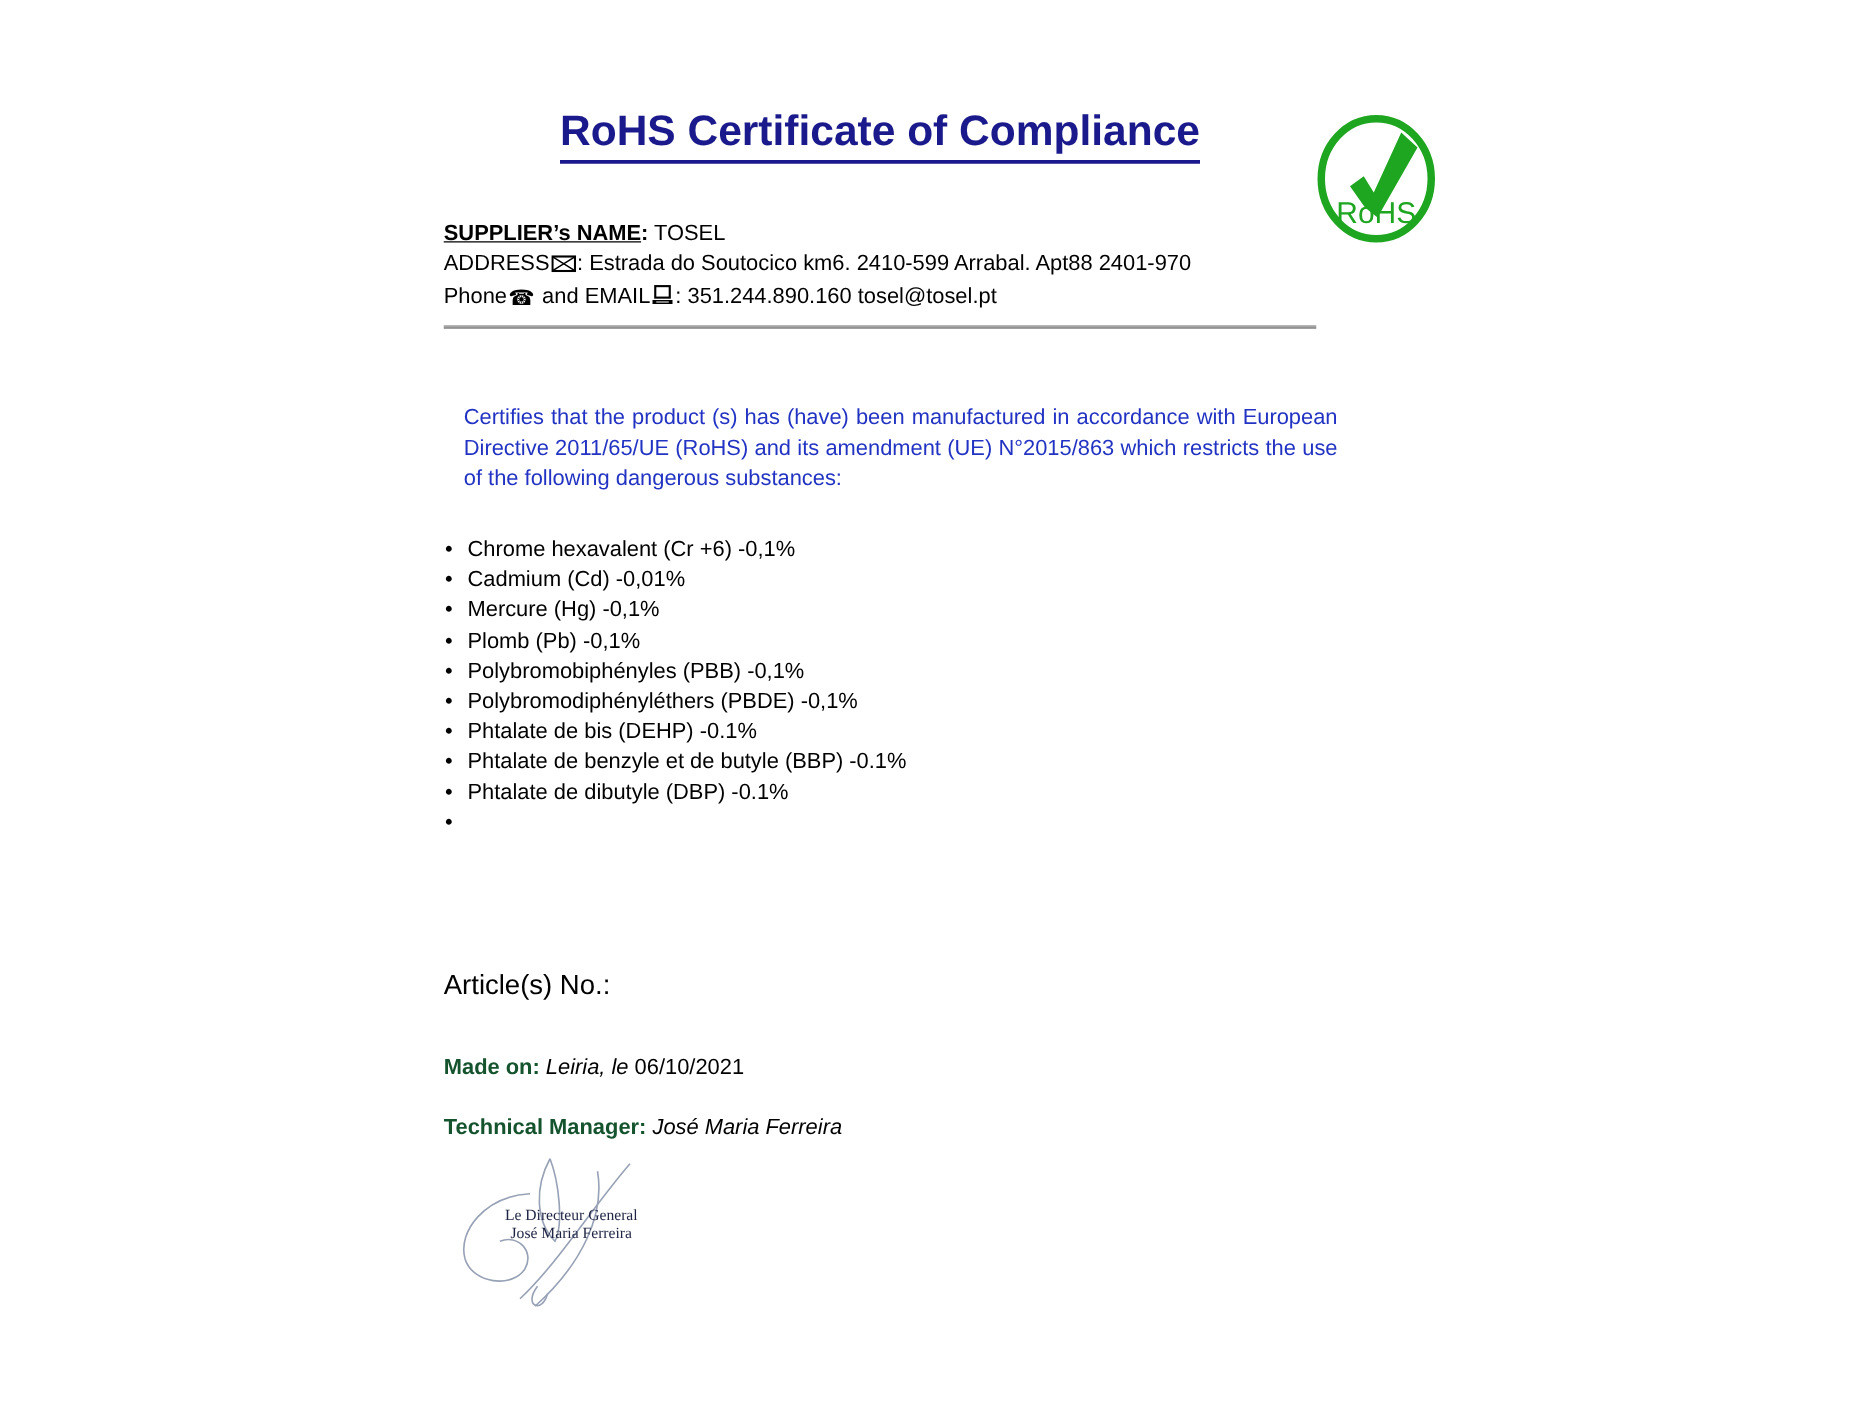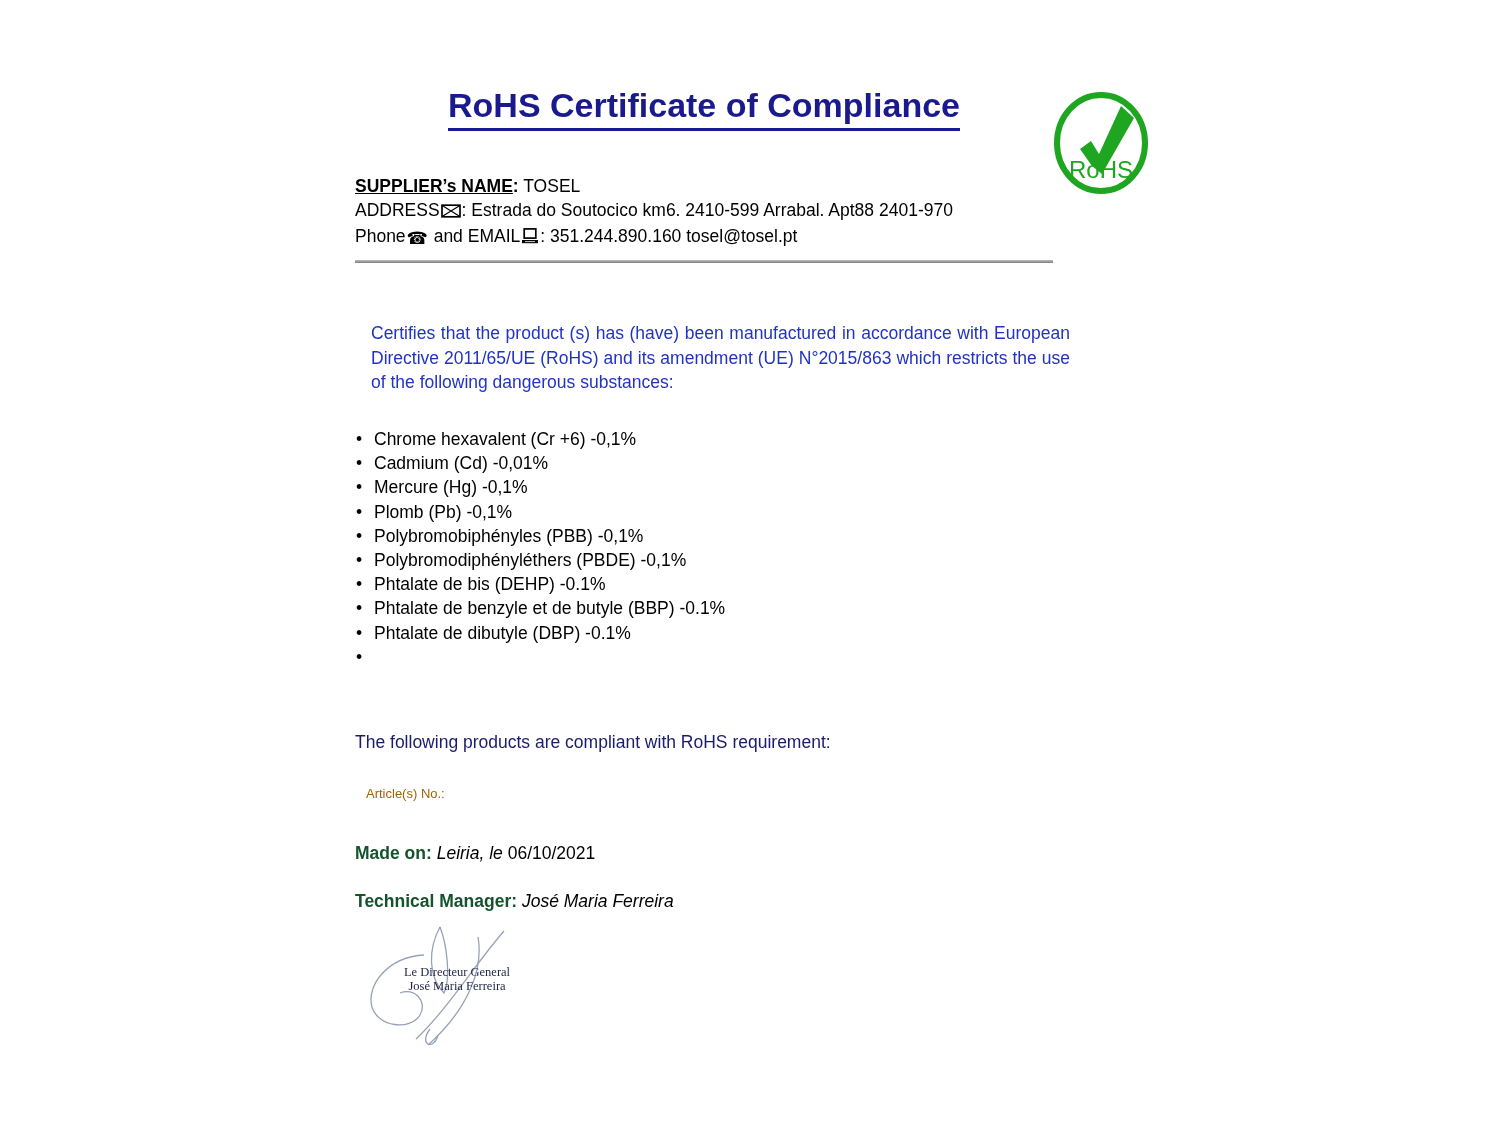--- a/index.html
+++ b/index.html
@@ -35,21 +35,21 @@
     position:absolute;left:355px;top:305px;width:699px;margin:16px;
     font-size:17.5px;line-height:24.6px;color:#2233c4;text-align:justify;
   }
   
   .substances{position:absolute;left:356px;top:427px;margin:0;padding:0;list-style:none;
               font-size:17.5px;line-height:24.2px;color:#000;}
   .substances li{display:flex;}
   .substances .dot{width:18px;flex:0 0 18px;}
   
   .products-line{position:absolute;left:355px;top:732px;margin:0;font-size:17.5px;color:#1b1b6e;}
-  .article-line{position:absolute;left:355px;top:775px;margin:11px;font-size:13px;color:#a16207;}
+  .article-line{position:absolute;left:355px;top:775px;margin:0;font-size:22px;color:#000000;}
   .made-on{position:absolute;left:355px;top:843px;margin:0;font-size:17.5px;}
   .manager{position:absolute;left:355px;top:891px;margin:0;font-size:17.5px;}
   .label-navy{font-weight:700;color:#14532d;}
   .it{font-style:italic;}
   
   .signature{position:absolute;left:358px;top:925px;width:160px;height:130px;}
   .signature svg{position:absolute;left:0;top:0;}
   .stamp{
     position:absolute;left:39px;top:40px;width:120px;
     font-family:"Liberation Serif",serif;font-size:12.5px;line-height:14px;
@@ -135,21 +135,20 @@
       <li>
         <span class="dot">•</span>
         <span>Phtalate de dibutyle (DBP) -0.1%</span>
       </li>
 
       <li>
         <span class="dot">•</span>
       </li>
     </ul>
 
-  <p class="products-line">The following products are compliant with RoHS requirement:</p>
   <p class="article-line">Article(s) No.:</p>
 
   <p class="made-on"><span class="label-navy">Made on:</span><span class="it"> Leiria, le</span><span> 06/10/2021</span></p>
 
   <p class="manager"><span class="label-navy">Technical Manager:</span><span class="it"> José Maria Ferreira</span></p>
 
   <div class="signature">
     <svg width="160" height="130" viewBox="0 0 160 130">
       <g fill="none" stroke="#98a2b6" stroke-width="1.3">
         <path d="M66 30 C30 32 8 60 14 82 C20 102 52 106 62 90 C70 76 56 62 42 68"></path>

